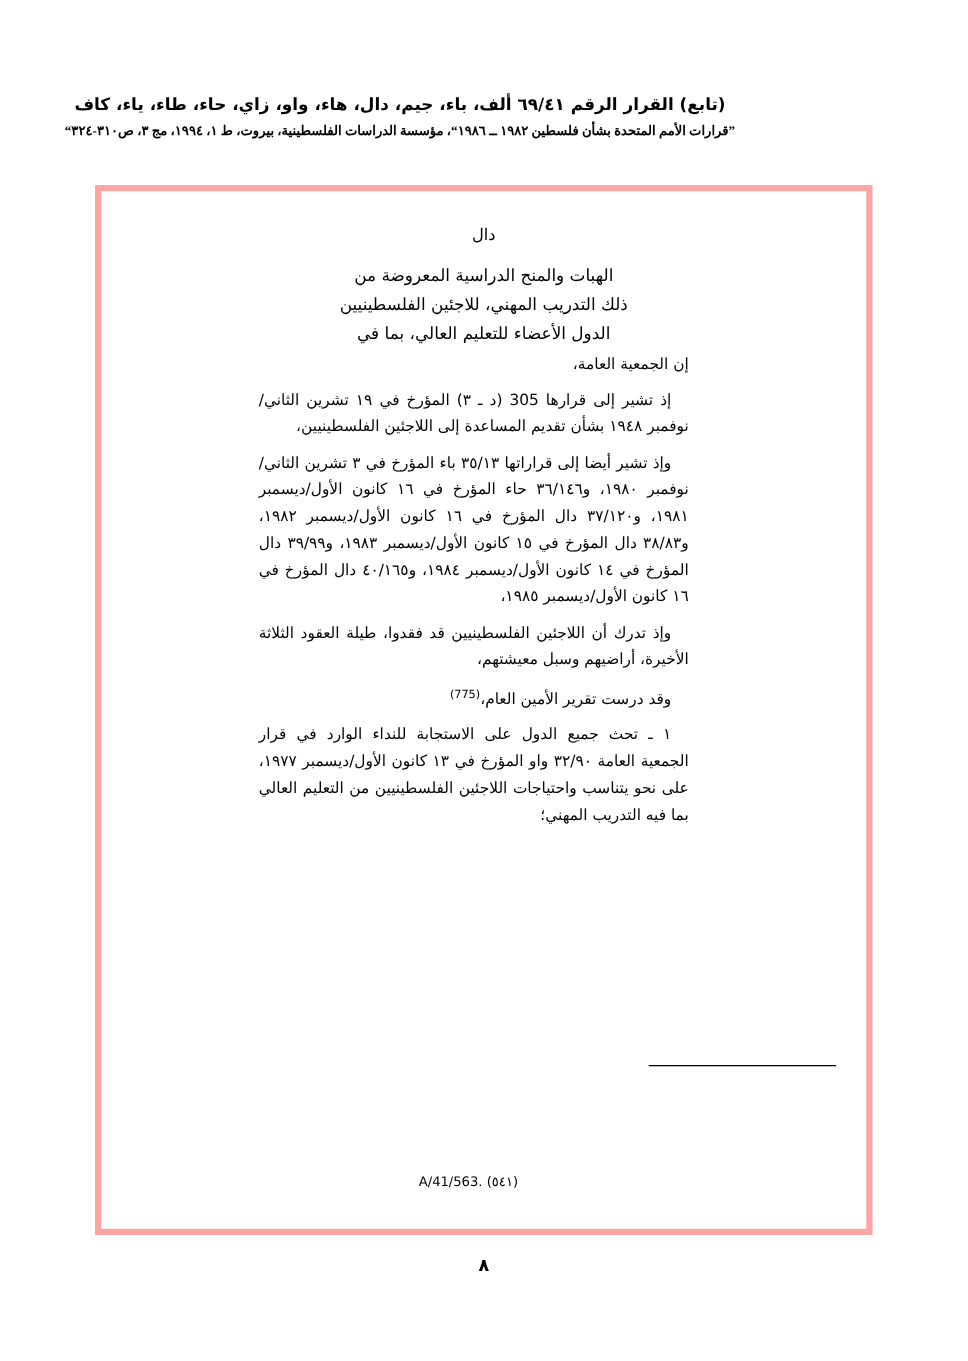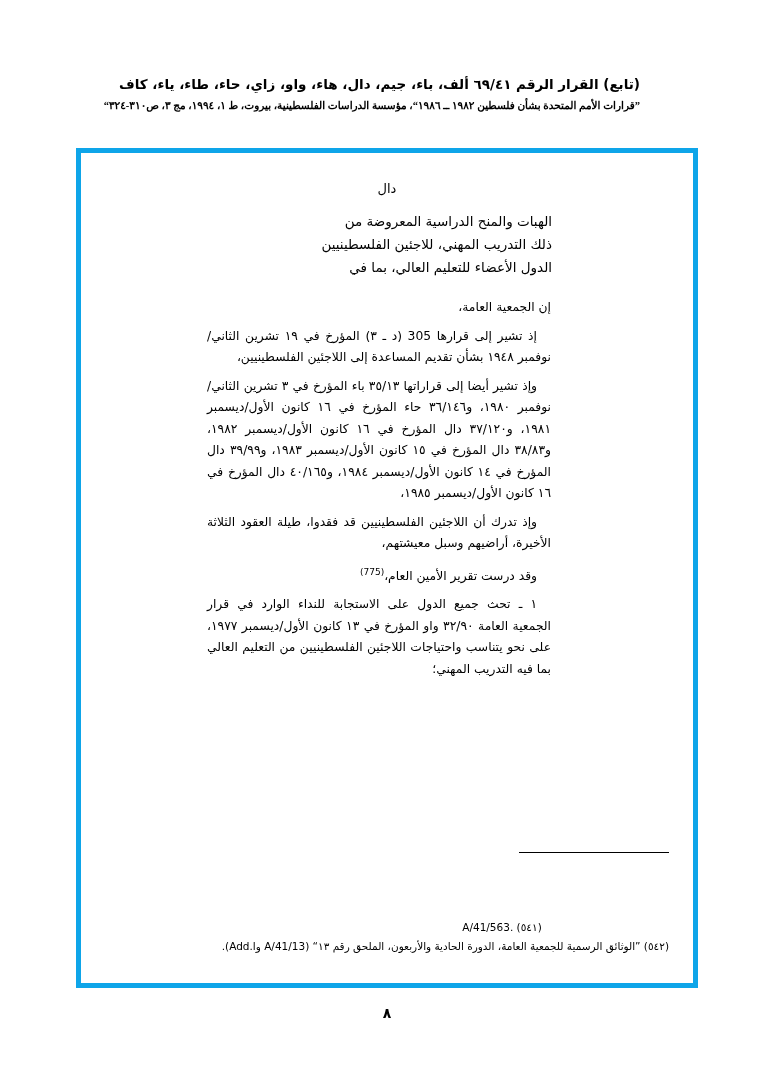--- a/index.html
+++ b/index.html
@@ -20,21 +20,21 @@
     width: 774px;
     height: 1089px;
     box-sizing: border-box;
   }
   
   .header {
     position: absolute;
     top: 74px;
     left: 0;
     width: 640px;
-    text-align: right;
+    text-align: center;
     direction: rtl;
   }
   .header-line1 {
     font-size: 13.5px;
     font-weight: bold;
     letter-spacing: 0px;
     line-height: 20px;
     color: #000;
   }
   .header-line2 {
@@ -45,21 +45,21 @@
     color: #000;
     font-family: Liberation Serif, serif;
   }
   
   .frame {
     position: absolute;
     top: 148px;
     left: 76px;
     width: 622px;
     height: 840px;
-    border: 5px solid #0ea5e9;
+    border: 5px solid #fca5a5;
     box-sizing: border-box;
     background: #ffffff;
     padding-left: 38px;
   }
   .inner {
     position: absolute;
     top: 10px;
     left: 10px;
     right: 10px;
     bottom: 10px;
@@ -67,24 +67,25 @@
   }
   
   .doc-letter {
     text-align: center;
     font-size: 13px;
     margin-top: 18px;
     margin-bottom: 14px;
     letter-spacing: 1px;
   }
   .doc-title {
+    text-align: center;
     font-size: 13.5px;
     line-height: 23px;
     font-weight: normal;
-    margin: 0 auto 18px auto;
+    margin: 0 auto 2px auto;
     width: 330px;
   }
   .content {
     width: 360px;
     margin: 0 auto;
     font-size: 12.3px;
     line-height: 21.5px;
     text-align: justify;
     text-justify: inter-word;
   }
@@ -108,21 +109,21 @@
     left: 14px;
     direction: rtl;
     font-size: 10.5px;
     line-height: 17px;
   }
   .footnotes .fn {
     margin-bottom: 2px;
     text-align: right;
   }
   .footnotes .fn-first {
-    text-align: center;
+    text-align: left;
     padding-left: 230px;
   }
   .sep {
     position: absolute;
     bottom: 120px;
     right: 14px;
     width: 150px;
     height: 1px;
     background: #000;
   }
@@ -164,21 +165,20 @@
         <p class="p-indent">وإذ تشير أيضا إلى قراراتها ٣٥/١٣ باء المؤرخ في ٣ تشرين الثاني/نوفمبر ١٩٨٠، و٣٦/١٤٦ حاء المؤرخ في ١٦ كانون الأول/ديسمبر ١٩٨١، و٣٧/١٢٠ دال المؤرخ في ١٦ كانون الأول/ديسمبر ١٩٨٢، و٣٨/٨٣ دال المؤرخ في ١٥ كانون الأول/ديسمبر ١٩٨٣، و٣٩/٩٩ دال المؤرخ في ١٤ كانون الأول/ديسمبر ١٩٨٤، و٤٠/١٦٥ دال المؤرخ في ١٦ كانون الأول/ديسمبر ١٩٨٥،</p>
         <p class="p-indent">وإذ تدرك أن اللاجئين الفلسطينيين قد فقدوا، طيلة العقود الثلاثة الأخيرة، أراضيهم وسبل معيشتهم،</p>
         <p class="p-indent"><span>وقد درست تقرير الأمين العام،</span><sup>(775)</sup></p>
         <p class="p-indent">١ ـ تحث جميع الدول على الاستجابة للنداء الوارد في قرار الجمعية العامة ٣٢/٩٠ واو المؤرخ في ١٣ كانون الأول/ديسمبر ١٩٧٧، على نحو يتناسب واحتياجات اللاجئين الفلسطينيين من التعليم العالي بما فيه التدريب المهني؛</p>
       </div>
 
       <div class="sep"></div>
 
       <div class="footnotes">
         <div class="fn fn-first">(٥٤١)   .A/41/563</div>
-        <div class="fn">(٥٤٢) ”الوثائق الرسمية للجمعية العامة، الدورة الحادية والأربعون، الملحق رقم ١٣“ (A/41/13 وAdd.l).</div>
       </div>
 
     </div>
   </div>
 
   <div class="page-number">٨</div>
 
 </div>
 
 </body></html>

